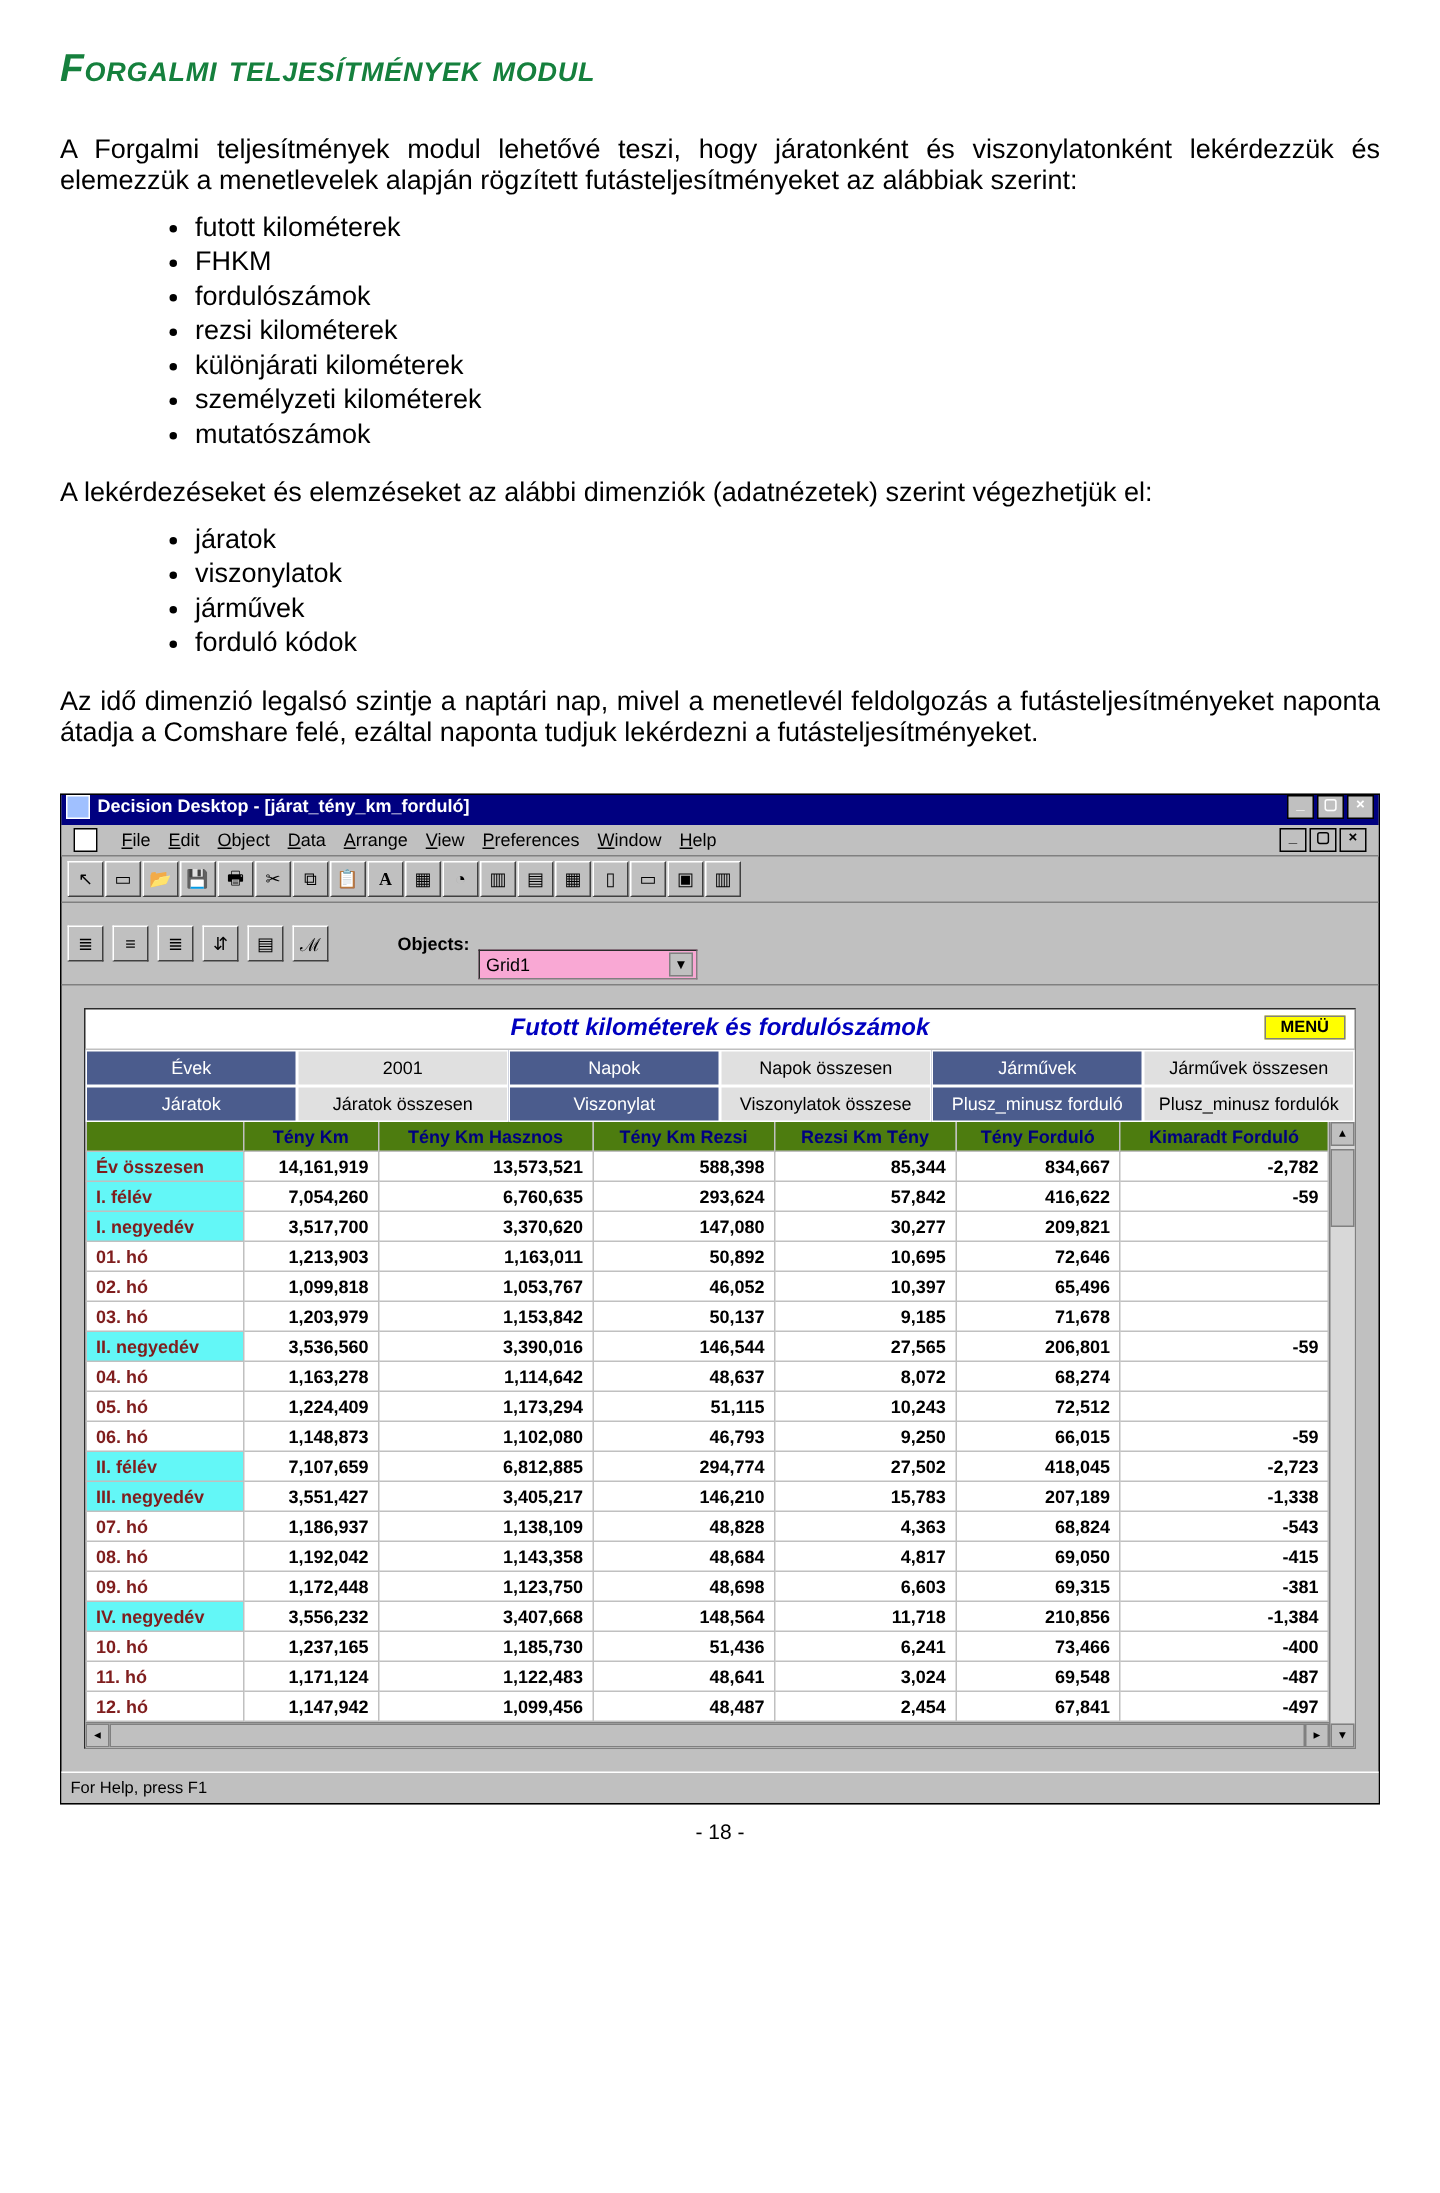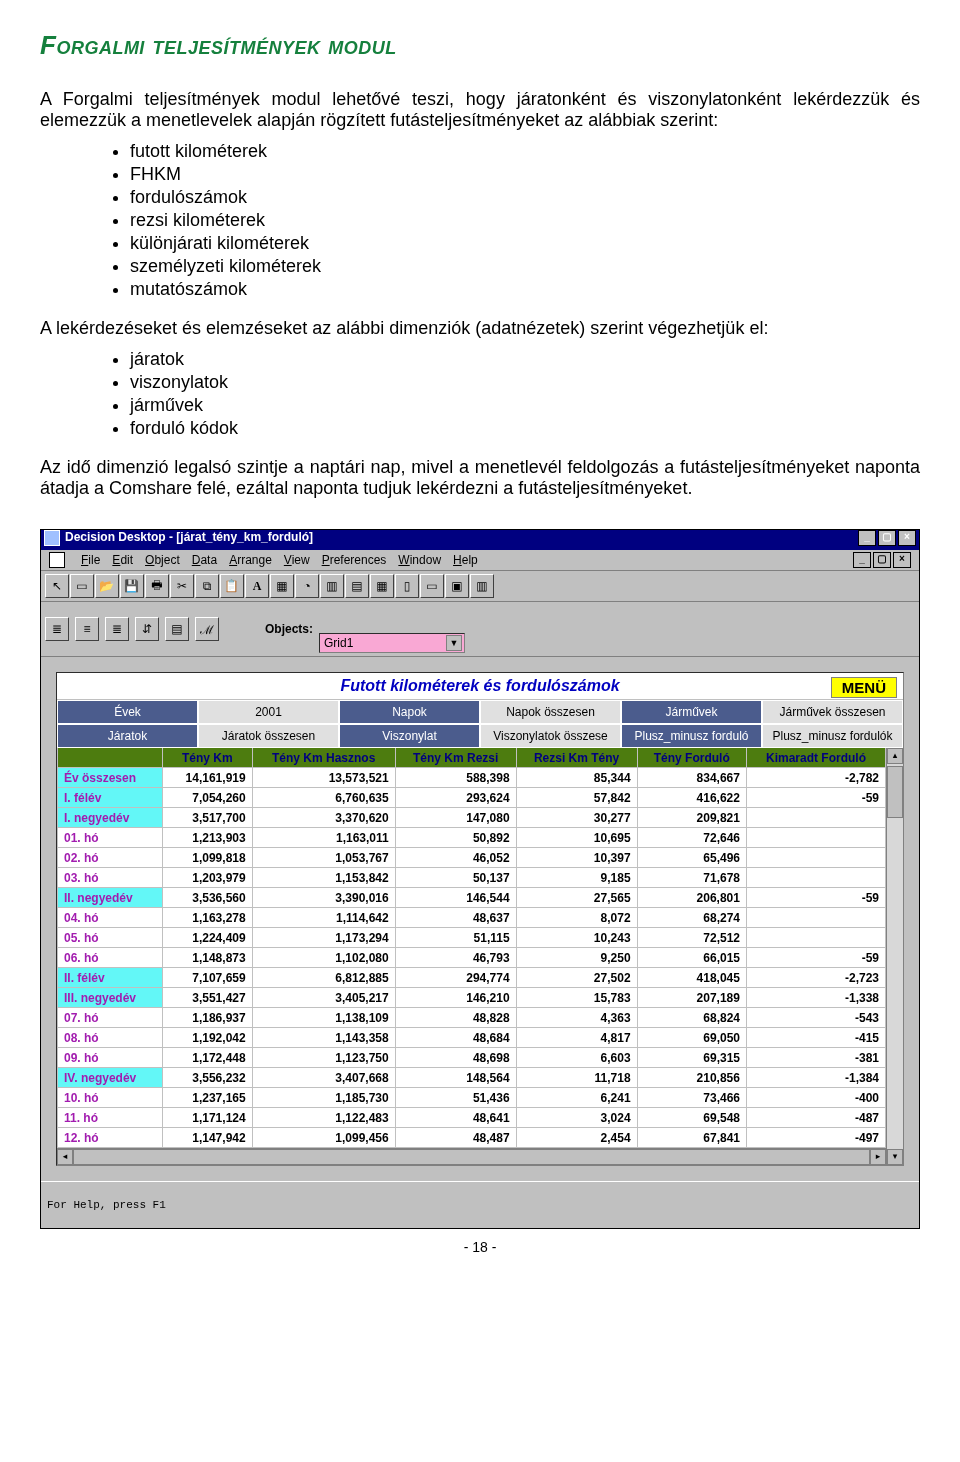--- a/index.html
+++ b/index.html
@@ -109,21 +109,21 @@
     font-size: 16px;
     font-style: italic;
     font-weight: bold;
     padding: 4px 0;
     border-bottom: 1px solid #c0c0c0;
     position: relative;
   }
   .menu-badge {
     position: absolute; right: 6px; top: 4px;
     background: #ffff00; border: 1px solid #808080;
-    font-style: normal; font-weight: bold; font-size: 15px;
+    font-style: normal; font-weight: bold; font-size: 11px;
     padding: 1px 10px; color: #000;
   }
   .dim-row {
     display: flex;
   }
   .dim-cell {
     flex: 1;
     border: 1px solid #fff;
     padding: 2px 4px;
     font-size: 12px;
@@ -155,21 +155,21 @@
     height: 17px;
   }
   table.grid th {
     background: #4d7c0f;
     color: #000080;
     font-weight: bold;
     text-align: center;
     border-top: none;
   }
   table.grid td.rowhead {
-    color: #a21caf;
+    color: #7f1d1d;
     font-weight: bold;
     text-align: left;
   }
   table.grid td.rowhead.cyan { background: #63f7f7; }
   table.grid td.num { text-align: right; font-weight: bold; }
   .vscroll {
     width: 16px; background: #d8d8d8;
     border-left: 1px solid #808080;
     display: flex; flex-direction: column; align-items: center;
   }
@@ -180,22 +180,21 @@
   .vscroll .thumb { width: 14px; height: 50px; background: #c0c0c0; border: 1px solid #808080; margin-top: 2px;}
   .hscroll {
     height: 16px; background: #d8d8d8; border-top: 1px solid #808080;
     display: flex; align-items: center;
   }
   .hscroll .thumb { height: 14px; flex: 1; background: #c0c0c0; border: 1px solid #808080;}
   .status {
     background: #c0c0c0;
     border-top: 1px solid #fff;
     font-size: 11px;
-    padding: 17px 6px;
-    font-family: Liberation Mono, monospace;
+    padding: 4px 6px;
   }
 </style>
 </head>
 <body>
 
 <h1>Forgalmi teljesítmények modul</h1>
 
 <p>A Forgalmi teljesítmények modul lehetővé teszi, hogy járatonként és viszonylatonként lekérdezzük és elemezzük a menetlevelek alapján rögzített futásteljesítményeket az alábbiak szerint:</p>
 <ul id="list1">
     <li>futott kilométerek</li>

